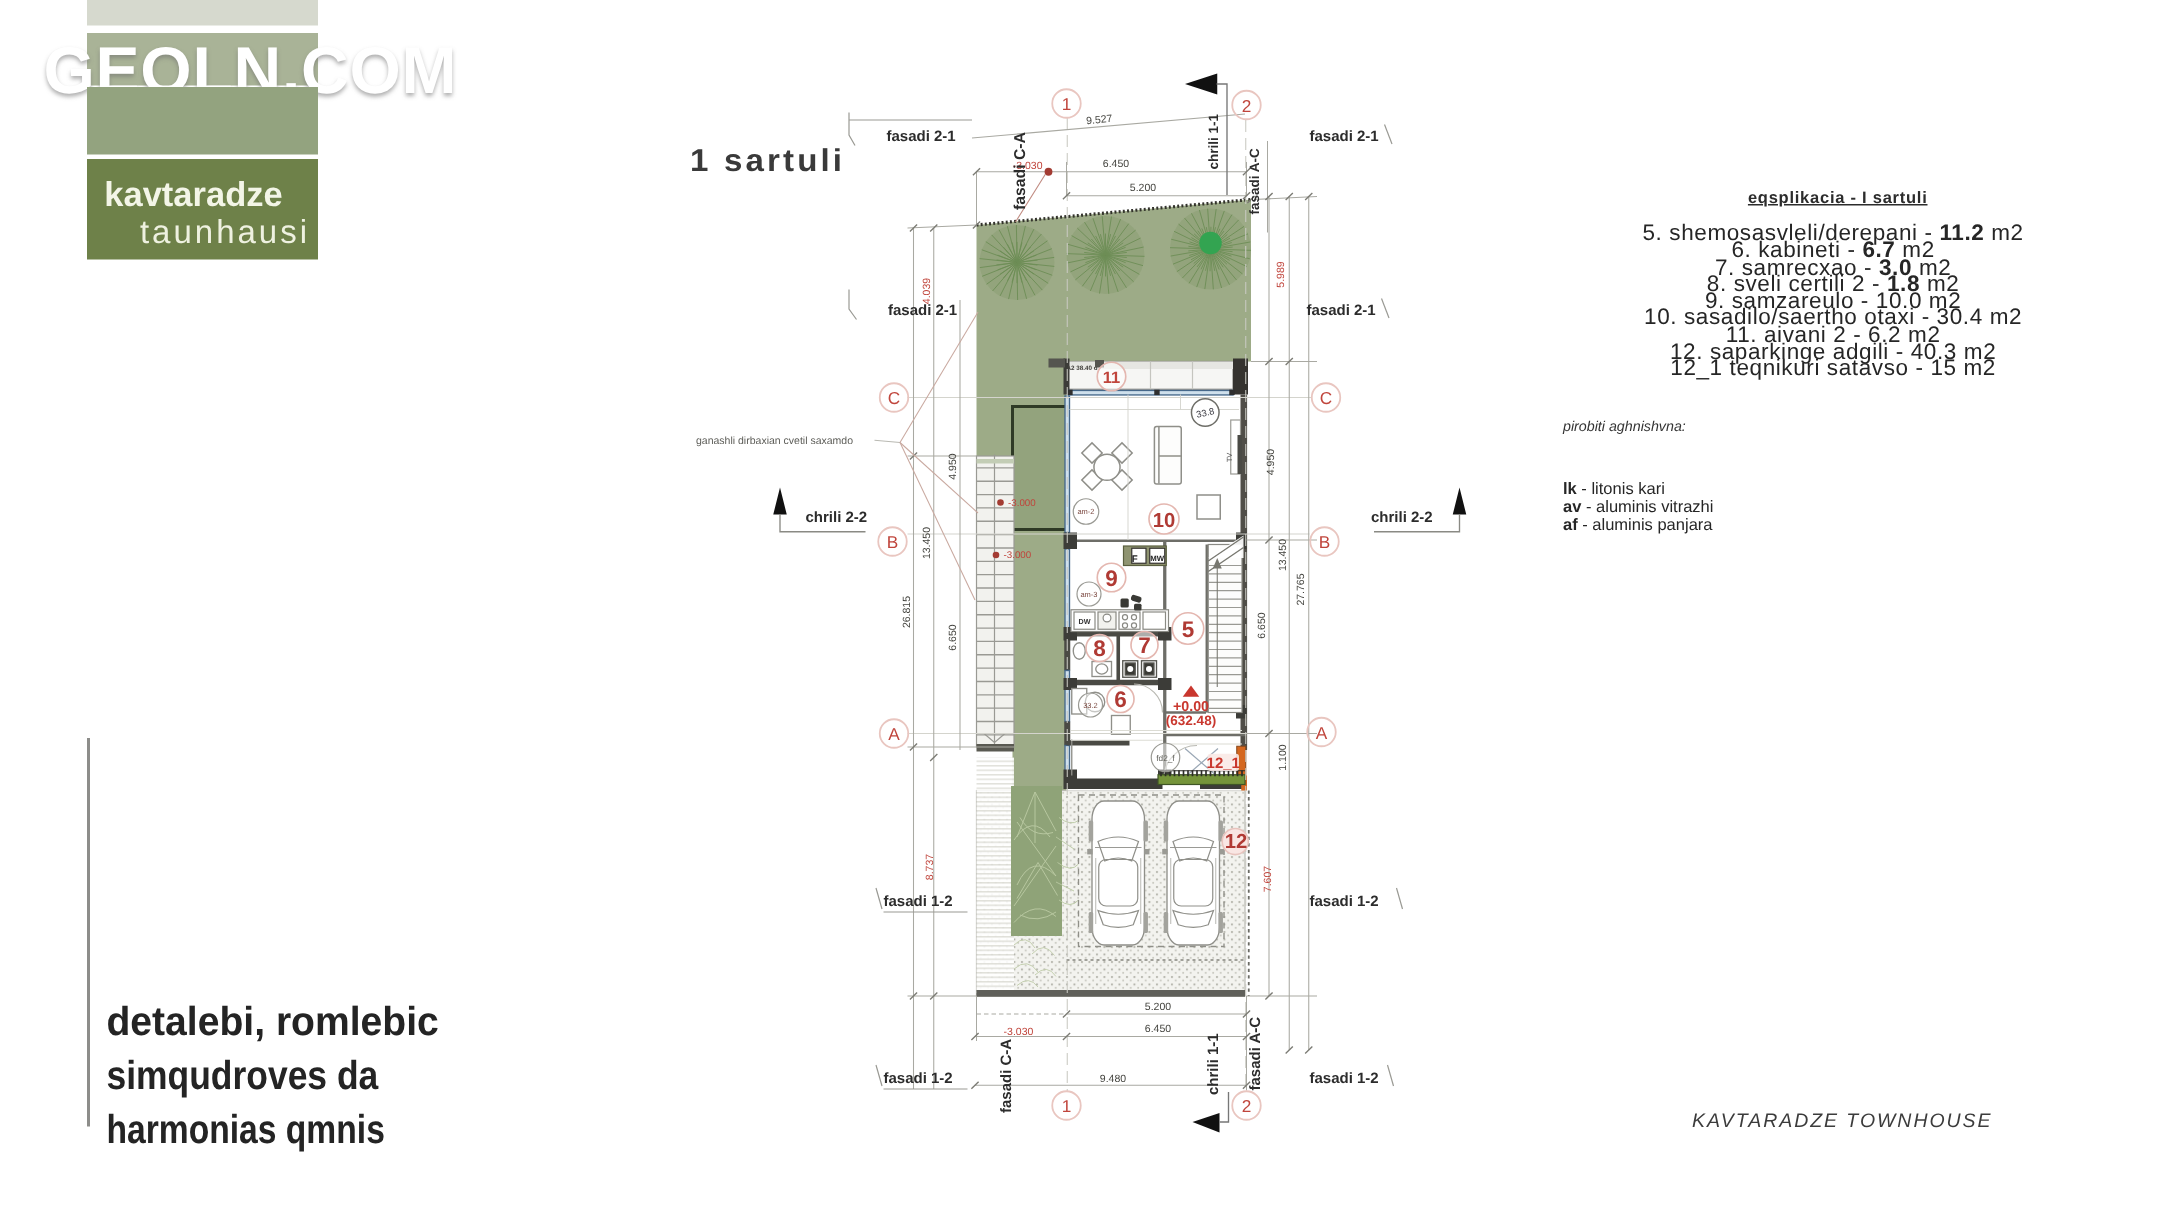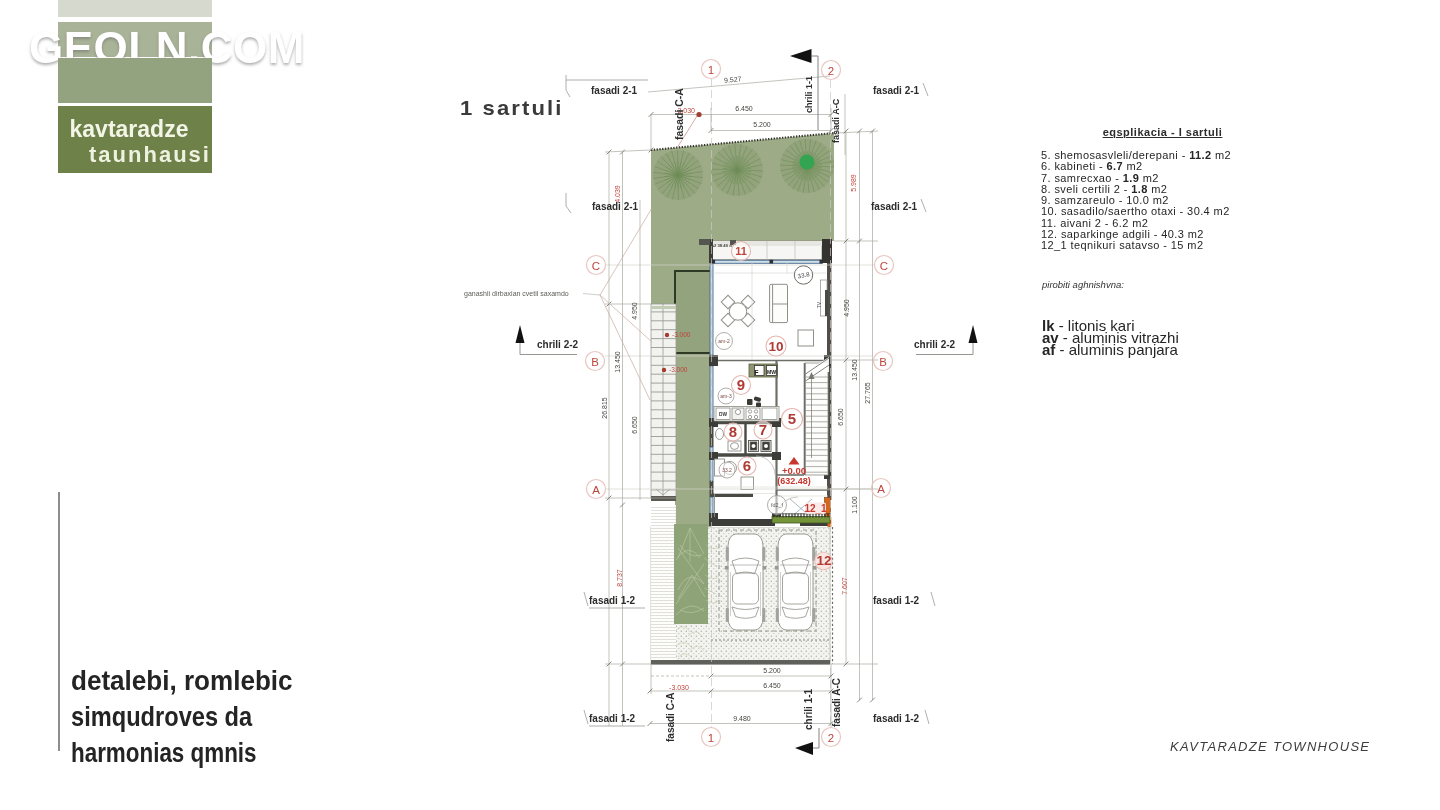--- a/index.html
+++ b/index.html
@@ -14,51 +14,51 @@
 <div class="abs" style="left:58px;top:22px;width:154px;height:35px;background:#a9b397;"></div>
 
 <div class="abs" style="left:29px;top:23px;width:210px;font-size:44px;font-weight:bold;letter-spacing:0.5px;color:#fff;text-shadow:0 2px 3px rgba(110,110,110,.55);white-space:nowrap;">GEOLN.COM</div>
 
 <div class="abs" style="left:58px;top:58px;width:154px;height:45px;background:#93a37f;"></div>
 
 <div class="abs" style="left:58px;top:106px;width:154px;height:67px;background:#6e8149;"></div>
 
 <div class="abs" style="left:58px;top:116px;width:142px;text-align:center;font-size:23px;font-weight:bold;color:#f3f5e7;letter-spacing:0px;">kavtaradze</div>
 
-<div class="abs" style="left:58px;top:142px;width:184px;text-align:center;font-size:22px;font-weight:700;color:#eef1e0;letter-spacing:2px;">taunhausi</div>
+<div class="abs" style="left:58px;top:142px;width:184px;text-align:center;font-size:22px;font-weight:400;color:#eef1e0;letter-spacing:2px;">taunhausi</div>
 
 <div class="abs" style="left:460px;top:96px;font-size:21px;font-weight:bold;color:#3a3a3a;letter-spacing:2px;transform:scaleX(1.05);transform-origin:0 0;">1 sartuli</div>
 
-<div class="abs" style="left:1040px;top:126px;width:245px;text-align:center;font-size:11px;font-weight:bold;color:#2c2c2c;text-decoration:underline;letter-spacing:0.5px;">eqsplikacia - I sartuli</div>
-
-<div class="abs" style="left:1041px;top:150px;font-size:11px;color:#262626;line-height:11.3px;white-space:pre;letter-spacing:0.4px;">5. shemosasvleli/derepani - <b>11.2</b> m2
+<div class="abs" style="left:1040px;top:126px;width:245px;text-align:right;font-size:11px;font-weight:bold;color:#2c2c2c;text-decoration:underline;letter-spacing:0.5px;">eqsplikacia - I sartuli</div>
+
+<div class="abs" style="left:1095px;top:150px;font-size:15px;color:#262626;line-height:11.3px;white-space:pre;letter-spacing:0.4px;text-align:center;">5. shemosasvleli/derepani - <b>11.2</b> m2
 6. kabineti - <b>6.7</b> m2
-7. samrecxao - <b>1.9</b> m2
+7. samrecxao - <b>3.0</b> m2
 8. sveli certili 2 - <b>1.8</b> m2
 9. samzareulo - 10.0 m2
 10. sasadilo/saertho otaxi - 30.4 m2
 11. aivani 2 - 6.2 m2
 12. saparkinge adgili - 40.3 m2
 12_1 teqnikuri satavso - 15 m2</div>
 
 <div class="abs" style="left:1042px;top:279px;font-size:9.5px;font-style:italic;color:#333;">pirobiti aghnishvna:</div>
 
-<div class="abs" style="left:1042px;top:320px;font-size:15px;color:#262626;line-height:12px;white-space:pre;"><b>lk</b> - litonis kari
+<div class="abs" style="left:1042px;top:320px;font-size:11px;color:#262626;line-height:12px;white-space:pre;"><b>lk</b> - litonis kari
 <b>av</b> - aluminis vitrazhi
 <b>af</b> - aluminis panjara</div>
 
 <div class="abs" style="left:58px;top:492px;width:1.5px;height:259px;background:#8d8d8a;"></div>
 
 <div class="abs" style="left:71px;top:666px;font-size:27px;font-weight:bold;color:#242424;white-space:nowrap;transform:scaleX(0.965);transform-origin:0 0;">detalebi, romlebic</div>
 
 <div class="abs" style="left:71px;top:702px;font-size:27px;font-weight:bold;color:#242424;white-space:nowrap;transform:scaleX(0.875);transform-origin:0 0;">simqudroves da</div>
 
 <div class="abs" style="left:71px;top:738px;font-size:27px;font-weight:bold;color:#242424;white-space:nowrap;transform:scaleX(0.83);transform-origin:0 0;">harmonias qmnis</div>
 
-<div class="abs" style="left:1128px;top:739px;font-size:13px;font-style:italic;color:#3c3c3c;letter-spacing:1.3px;white-space:nowrap;margin-left:42px;">KAVTARADZE TOWNHOUSE</div>
+<div class="abs" style="left:1128px;top:739px;font-size:13px;font-style:italic;color:#3c3c3c;letter-spacing:1.3px;white-space:nowrap;">KAVTARADZE TOWNHOUSE</div>
 
 <svg class="abs" style="left:0;top:0;" width="1440" height="810" viewBox="0 0 1440 810">
 <defs>
 <pattern id="stip" width="5" height="5" patternUnits="userSpaceOnUse">
         <rect width="5" height="5" fill="#f3f3ef"></rect>
         <circle cx="1.3" cy="1.3" r="0.75" fill="#b2b2a9"></circle>
         <circle cx="3.8" cy="3.6" r="0.65" fill="#c2c2b9"></circle>
       </pattern>
 <pattern id="hhatch" width="6" height="3" patternUnits="userSpaceOnUse">
         <rect width="6" height="3.2" fill="#fff"></rect>

